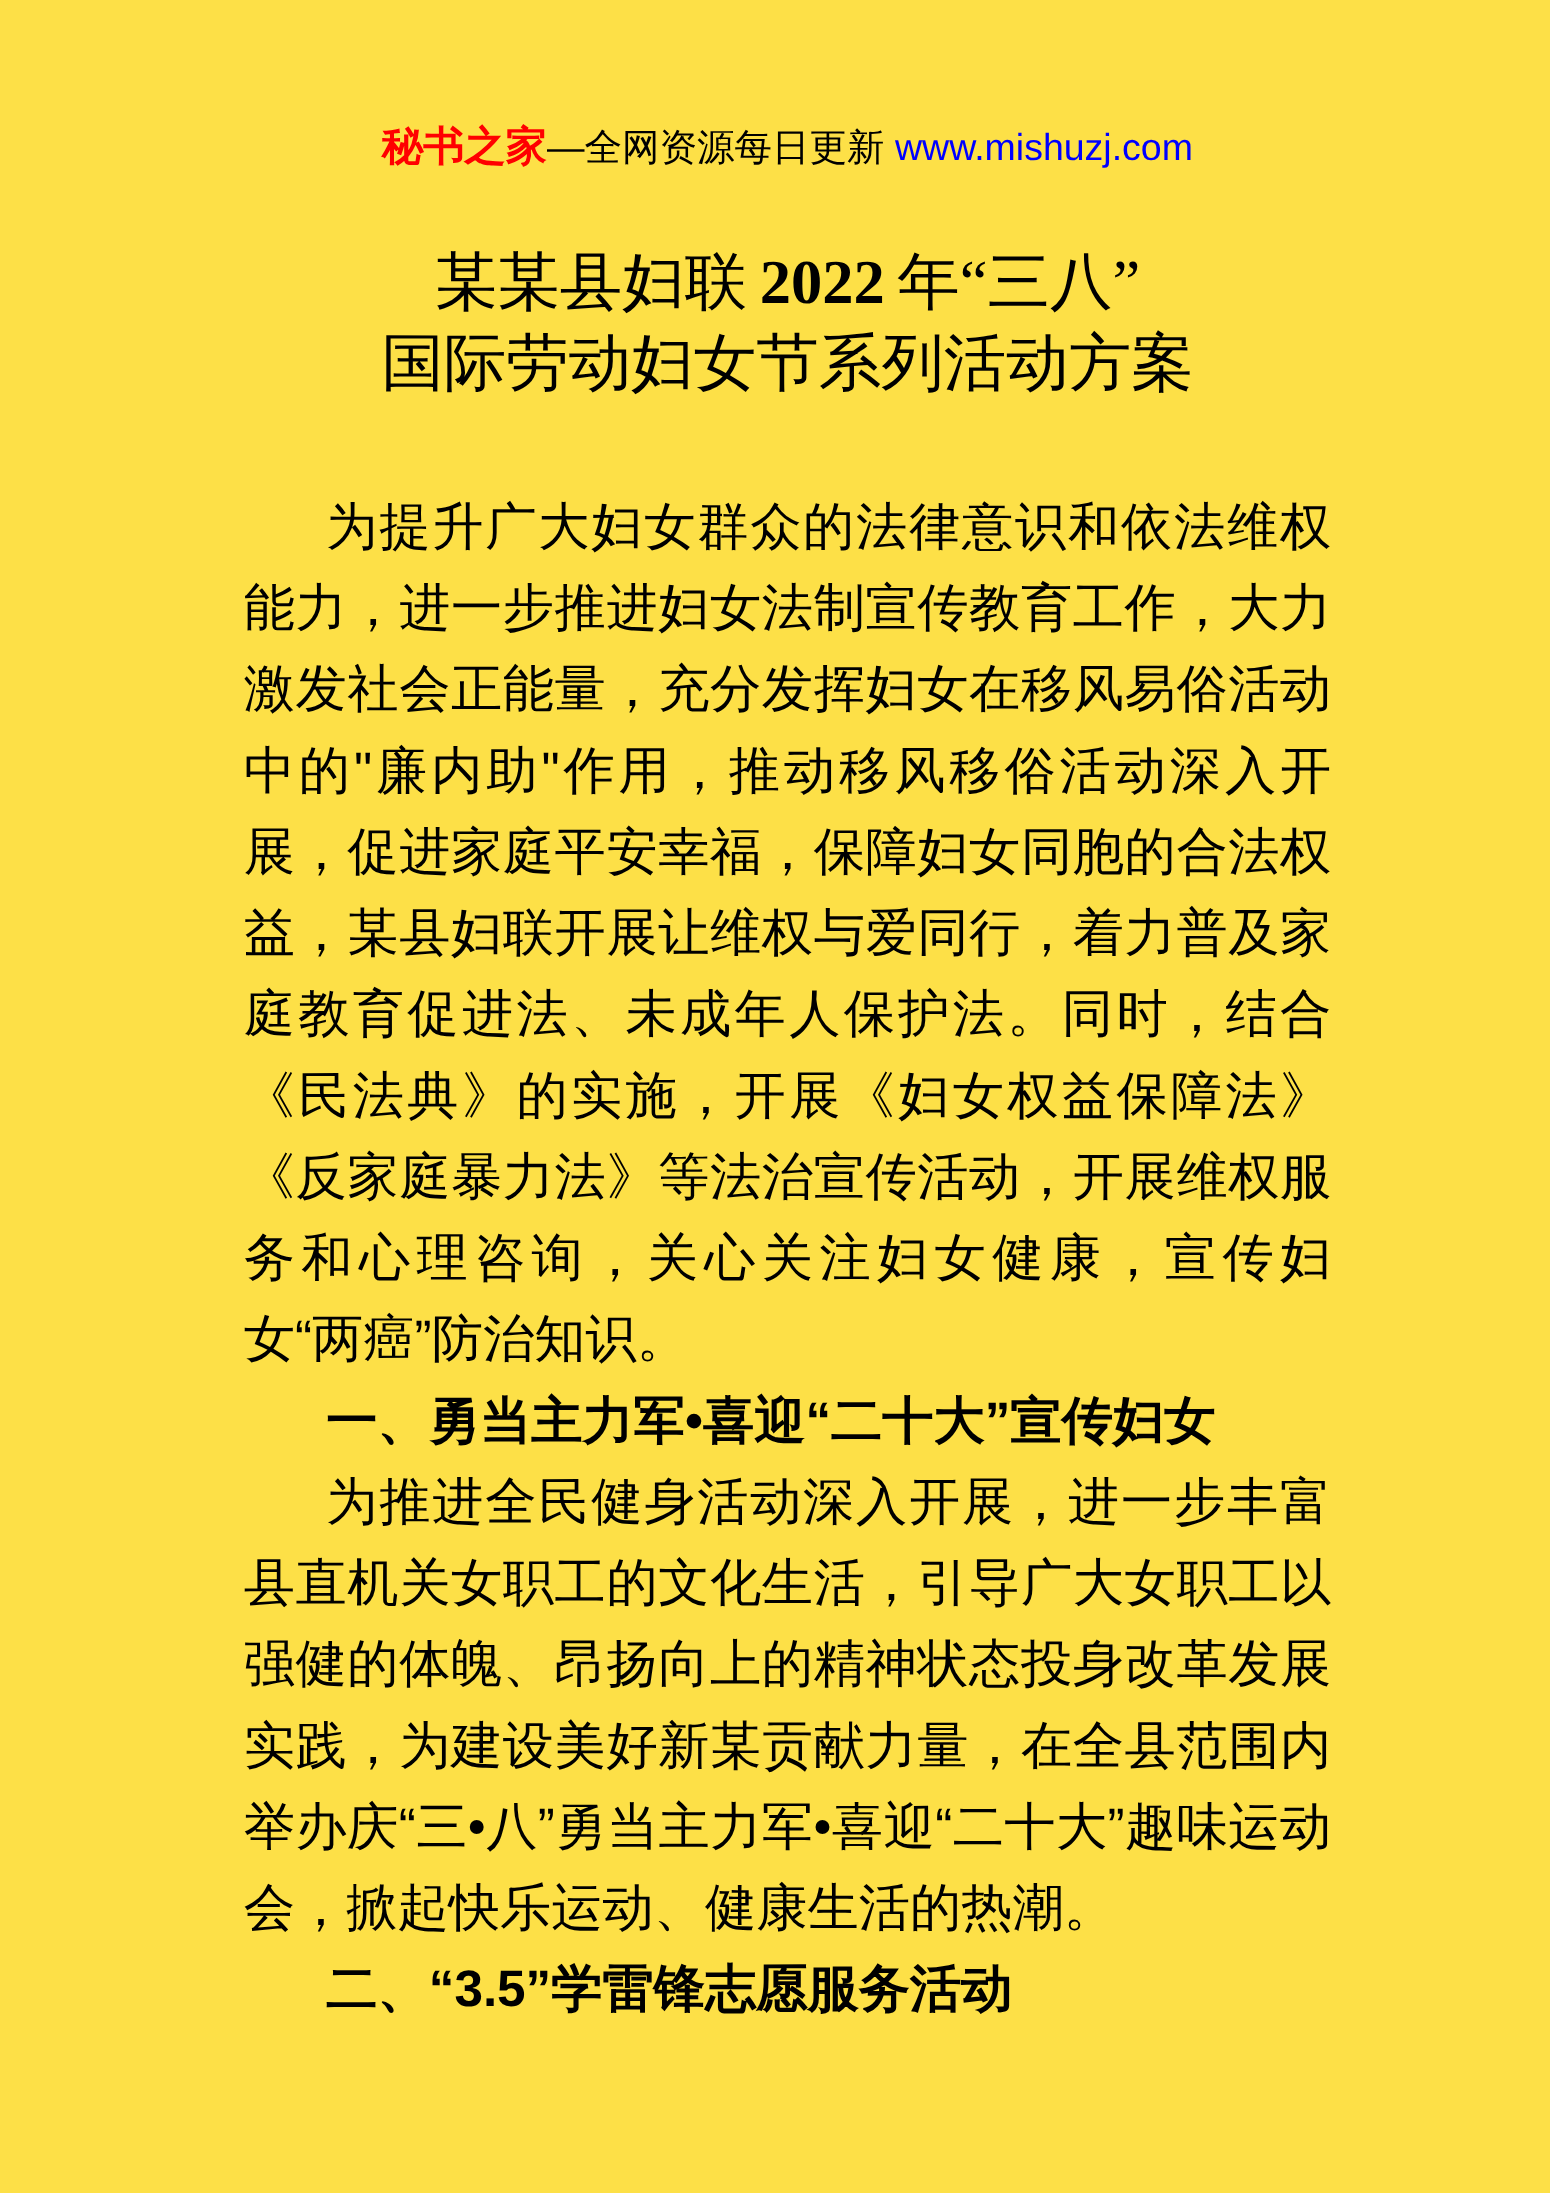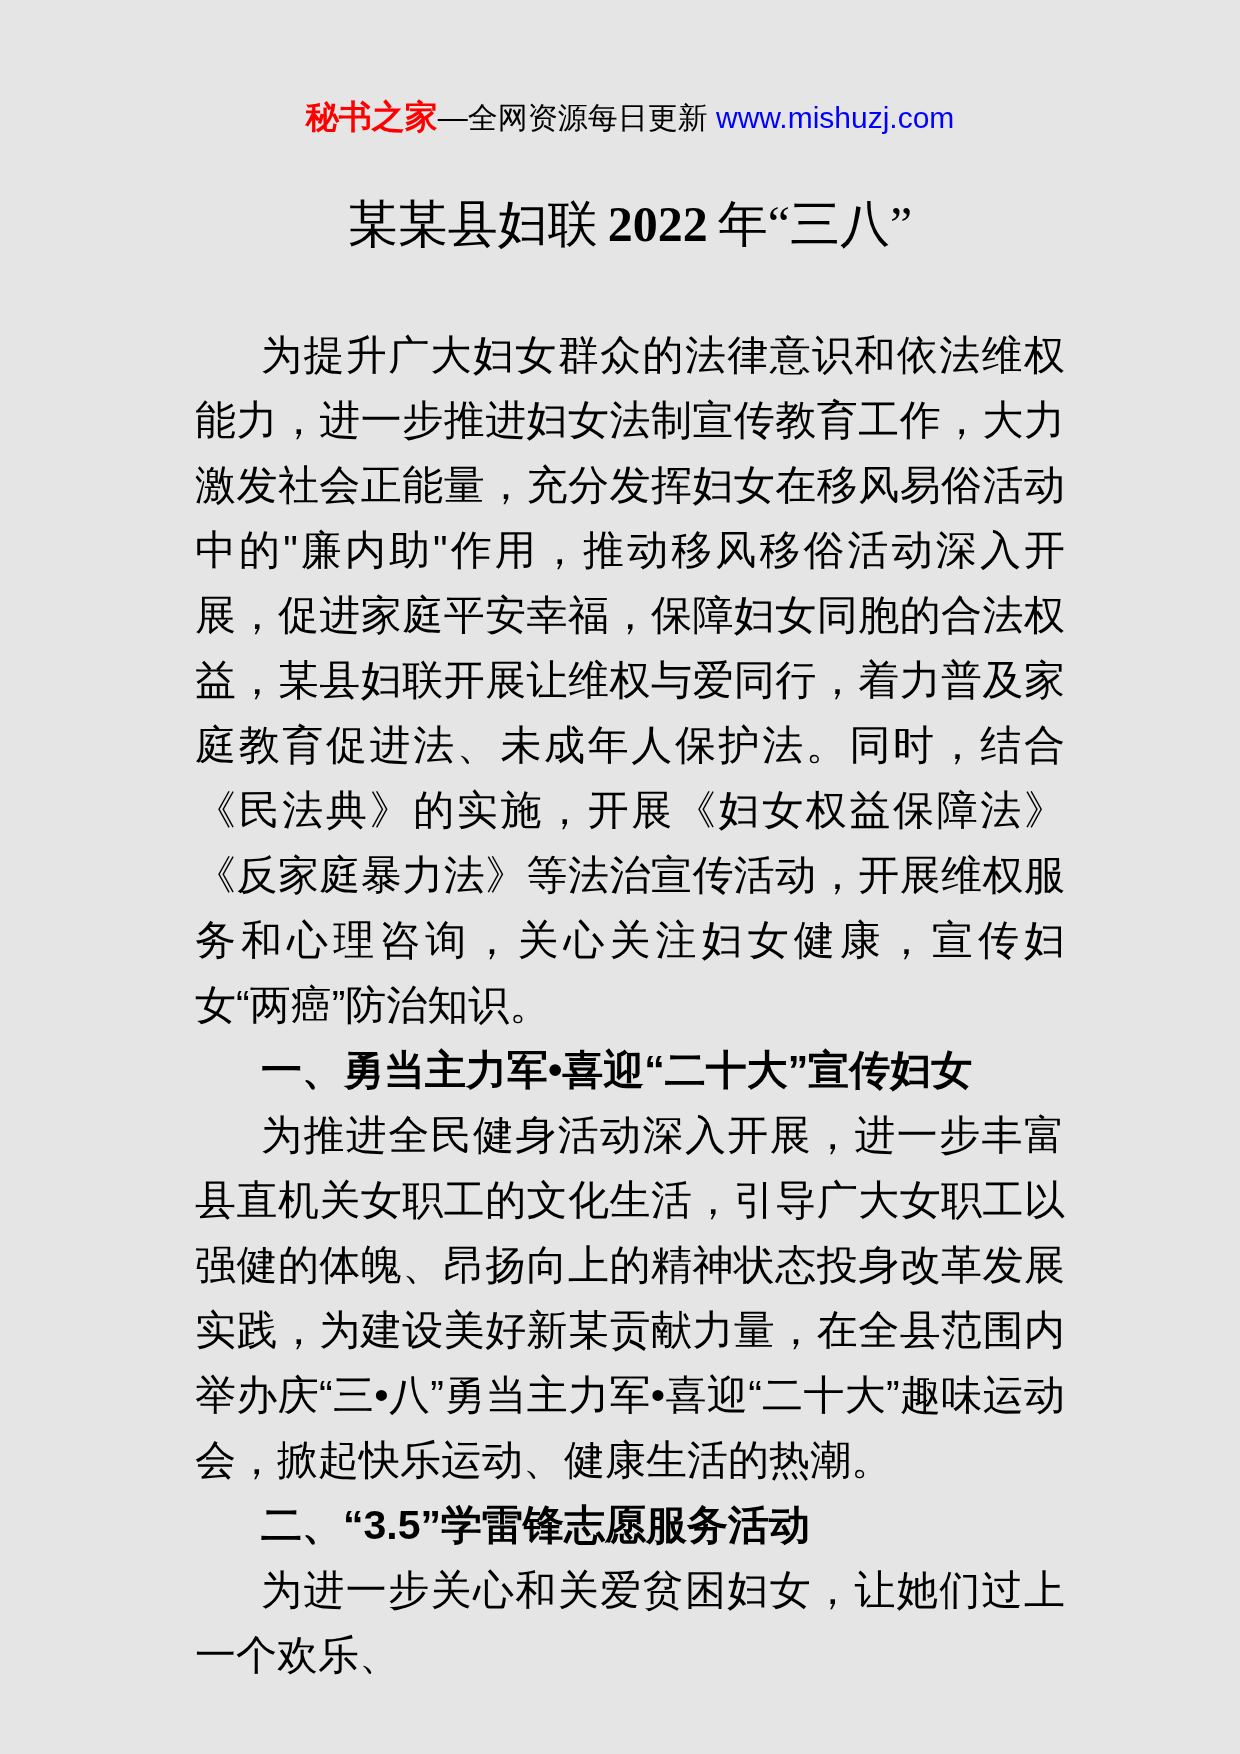--- a/index.html
+++ b/index.html
@@ -1,20 +1,20 @@
 <!DOCTYPE html>
 <html><head>
 <meta charset="utf-8">
 <style>
   html, body { margin:0; padding:0; background:#ffffff; }
   .page {
     position: relative;
     width: 1240px;
     height: 1754px;
-    background: #e5e5e5;
+    background: #fde047;
     box-sizing: border-box;
     padding: 95px 175px 0 195px;
     font-family: "Liberation Sans", "DejaVu Sans", sans-serif;
     color: #000000;
     overflow: hidden;
   }
   .site-header {
     text-align: center;
     font-size: 30px;
     line-height: 44px;
@@ -68,23 +68,23 @@
 <div class="page">
 
   <div class="site-header">
     <span class="site-name">秘书之家</span><span class="site-tagline">—全网资源每日更新 </span><span class="site-url">www.mishuzj.com</span>
   </div>
 
   <div class="doc-title">
     <div>
       <span>某某县妇联</span><span class="title-year">2022</span><span>年“三八”</span>
     </div>
+    <div>国际劳动妇女节系列活动方案</div>
   </div>
 
   <div class="doc-body">
     <p class="para">为提升广大妇女群众的法律意识和依法维权能力，进一步推进妇女法制宣传教育工作，大力激发社会正能量，充分发挥妇女在移风易俗活动中的"廉内助"作用，推动移风移俗活动深入开展，促进家庭平安幸福，保障妇女同胞的合法权益，某县妇联开展让维权与爱同行，着力普及家庭教育促进法、未成年人保护法。同时，结合《民法典》的实施，开展《妇女权益保障法》《反家庭暴力法》等法治宣传活动，开展维权服务和心理咨询，关心关注妇女健康，宣传妇女“两癌”防治知识。</p>
     <p class="heading">一、勇当主力军•喜迎“二十大”宣传妇女</p>
     <p class="para">为推进全民健身活动深入开展，进一步丰富县直机关女职工的文化生活，引导广大女职工以强健的体魄、昂扬向上的精神状态投身改革发展实践，为建设美好新某贡献力量，在全县范围内举办庆“三•八”勇当主力军•喜迎“二十大”趣味运动会，掀起快乐运动、健康生活的热潮。</p>
     <p class="heading">二、“3.5”学雷锋志愿服务活动</p>
-    <p class="para">为进一步关心和关爱贫困妇女，让她们过上一个欢乐、</p>
   </div>
 
 </div>
 
 </body></html>

